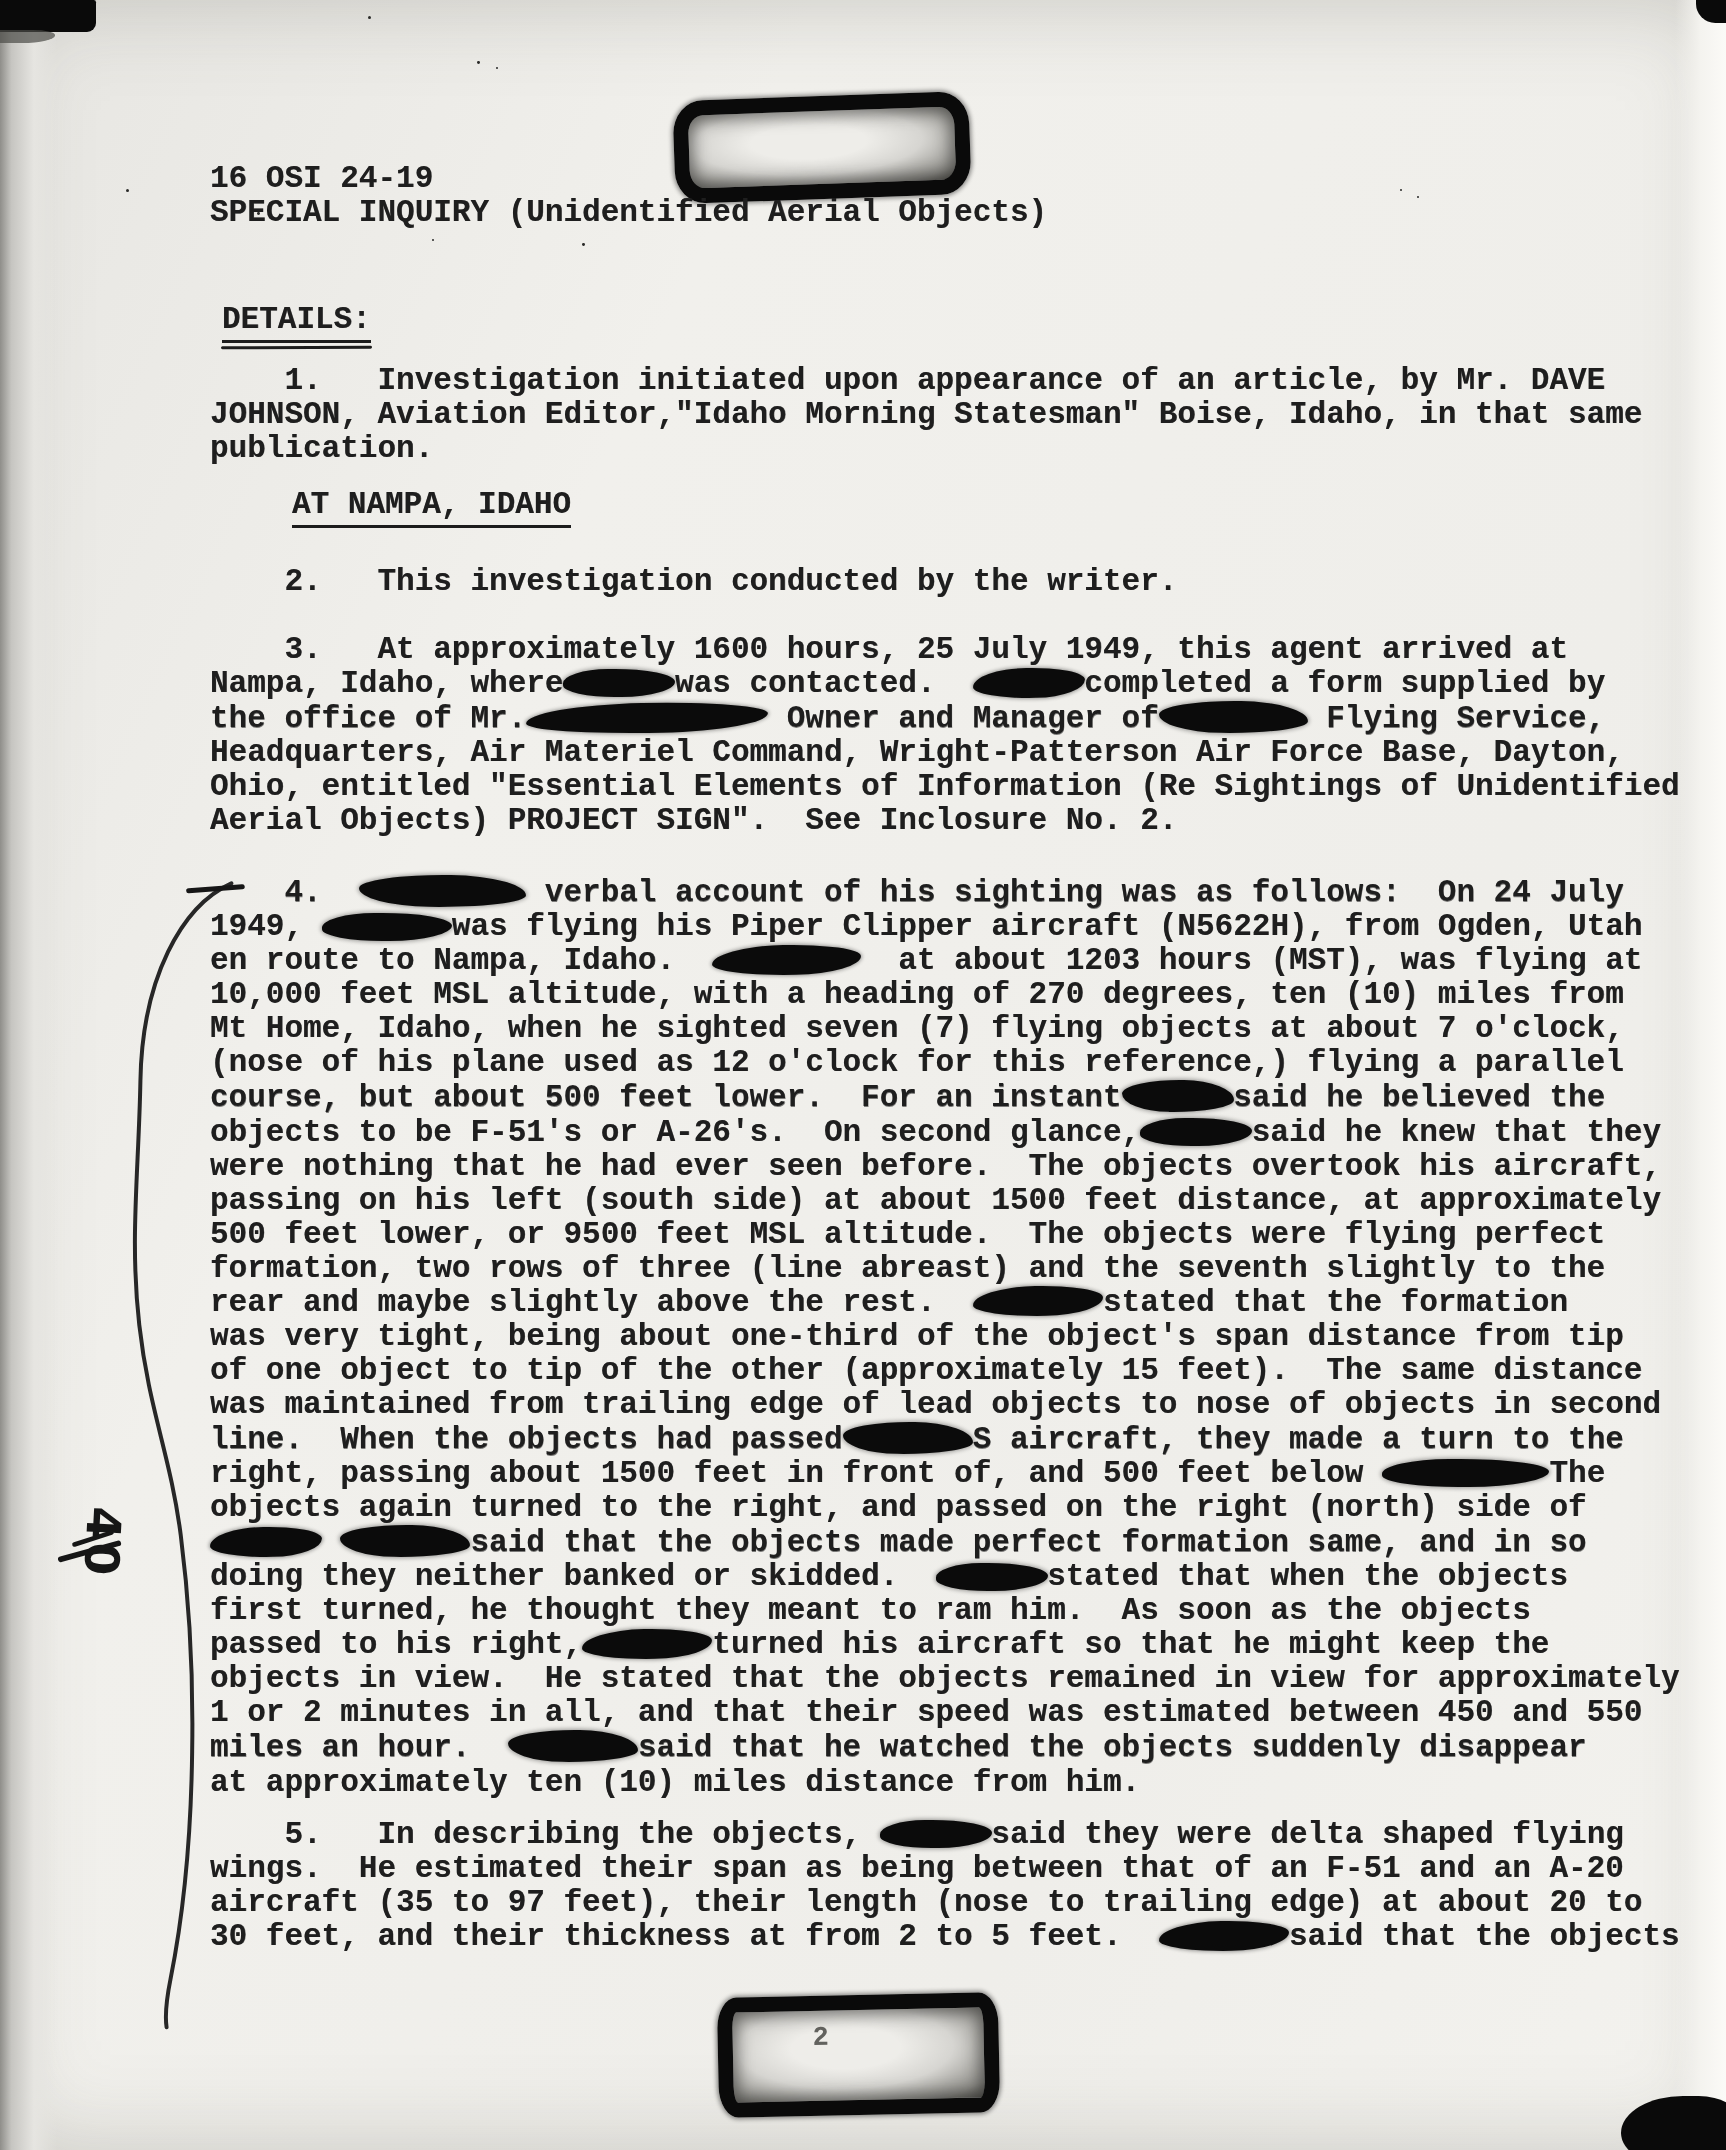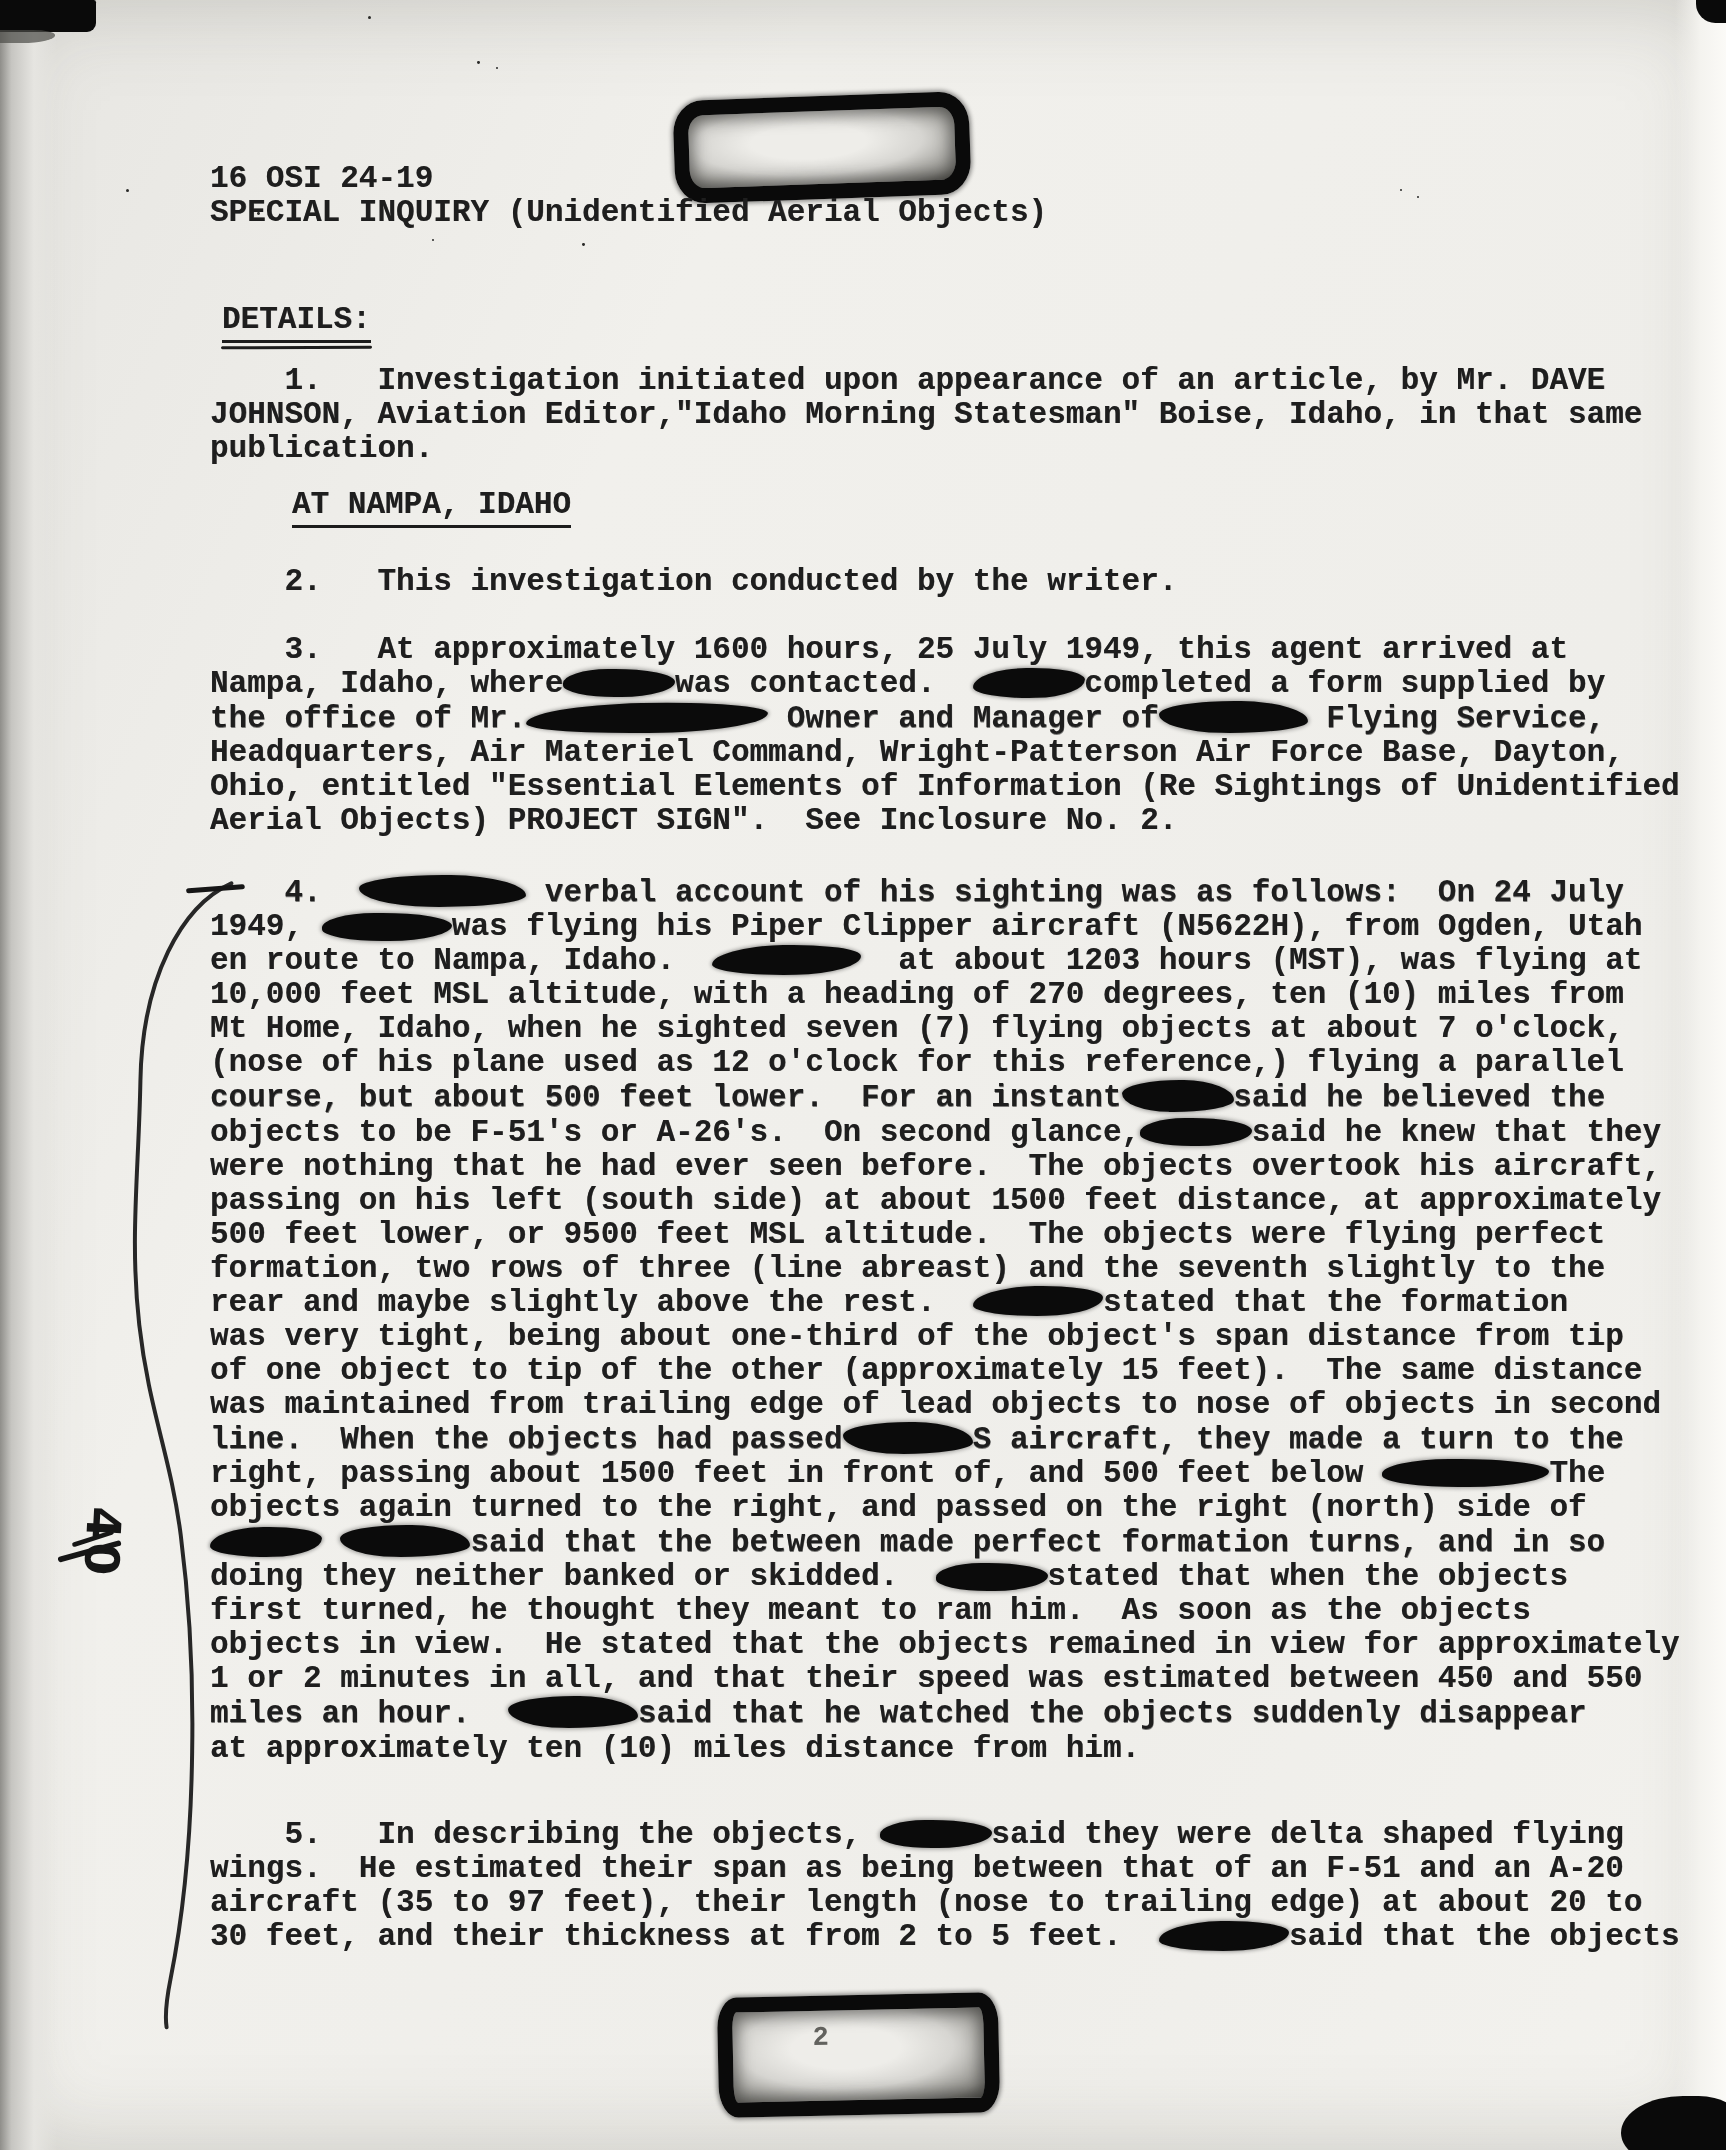--- a/index.html
+++ b/index.html
@@ -133,23 +133,24 @@
           <div class="line"><span>passing on his left (south side) at about 1500 feet distance, at approximately</span></div>
           <div class="line"><span>500 feet lower, or 9500 feet MSL altitude.  The objects were flying perfect</span></div>
           <div class="line"><span>formation, two rows of three (line abreast) and the seventh slightly to the</span></div>
           <div class="line"><span>rear and maybe slightly above the rest.  </span><span class="redaction r0" style="width: 7ch;"></span><span>stated that the formation</span></div>
           <div class="line"><span>was very tight, being about one-third of the object's span distance from tip</span></div>
           <div class="line"><span>of one object to tip of the other (approximately 15 feet).  The same distance</span></div>
           <div class="line"><span>was maintained from trailing edge of lead objects to nose of objects in second</span></div>
           <div class="line"><span>line.  When the objects had passed</span><span class="redaction r1" style="width: 7ch;"></span><span>S aircraft, they made a turn to the</span></div>
           <div class="line"><span>right, passing about 1500 feet in front of, and 500 feet below </span><span class="redaction r2" style="width: 9ch;"></span><span>The</span></div>
           <div class="line"><span>objects again turned to the right, and passed on the right (north) side of</span></div>
-          <div class="line"><span class="redaction r0" style="width: 6ch;"></span><span> </span><span class="redaction r1" style="width: 7ch;"></span><span>said that the between made perfect formation turns, and in so</span></div>
+          <div class="line"><span class="redaction r0" style="width: 6ch;"></span><span> </span><span class="redaction r1" style="width: 7ch;"></span><span>said that the objects made perfect formation same, and in so</span></div>
           <div class="line"><span>doing they neither banked or skidded.  </span><span class="redaction r2" style="width: 6ch;"></span><span>stated that when the objects</span></div>
           <div class="line"><span>first turned, he thought they meant to ram him.  As soon as the objects</span></div>
+          <div class="line"><span>passed to his right,</span><span class="redaction r0" style="width: 7ch;"></span><span>turned his aircraft so that he might keep the</span></div>
           <div class="line"><span>objects in view.  He stated that the objects remained in view for approximately</span></div>
           <div class="line"><span>1 or 2 minutes in all, and that their speed was estimated between 450 and 550</span></div>
           <div class="line"><span>miles an hour.  </span><span class="redaction r1" style="width: 7ch;"></span><span>said that he watched the objects suddenly disappear</span></div>
           <div class="line"><span>at approximately ten (10) miles distance from him.</span></div>
         </div>
         <div class="block" style="top: 1818px;">
           <div class="line"><span>    5.   In describing the objects, </span><span class="redaction r2" style="width: 6ch;"></span><span>said they were delta shaped flying</span></div>
           <div class="line"><span>wings.  He estimated their span as being between that of an F-51 and an A-20</span></div>
           <div class="line"><span>aircraft (35 to 97 feet), their length (nose to trailing edge) at about 20 to</span></div>
           <div class="line"><span>30 feet, and their thickness at from 2 to 5 feet.  </span><span class="redaction r0" style="width: 7ch;"></span><span>said that the objects</span></div>

